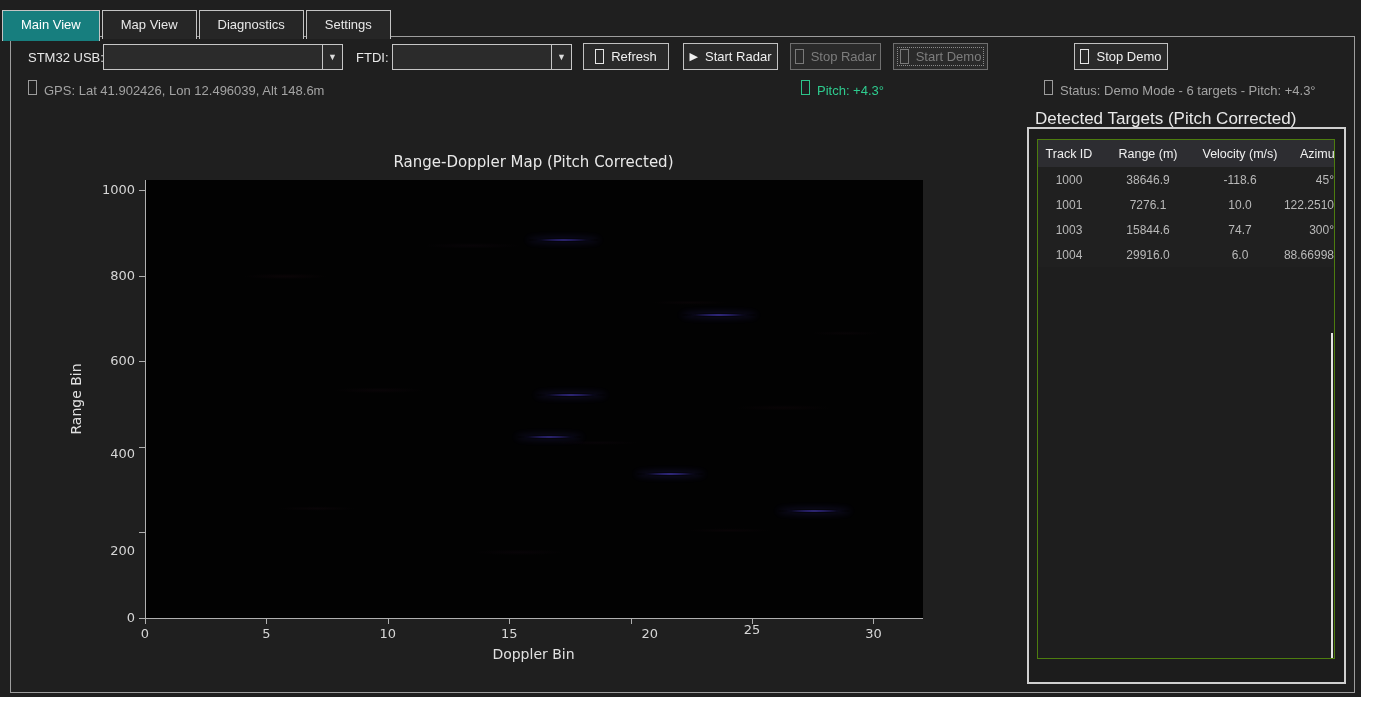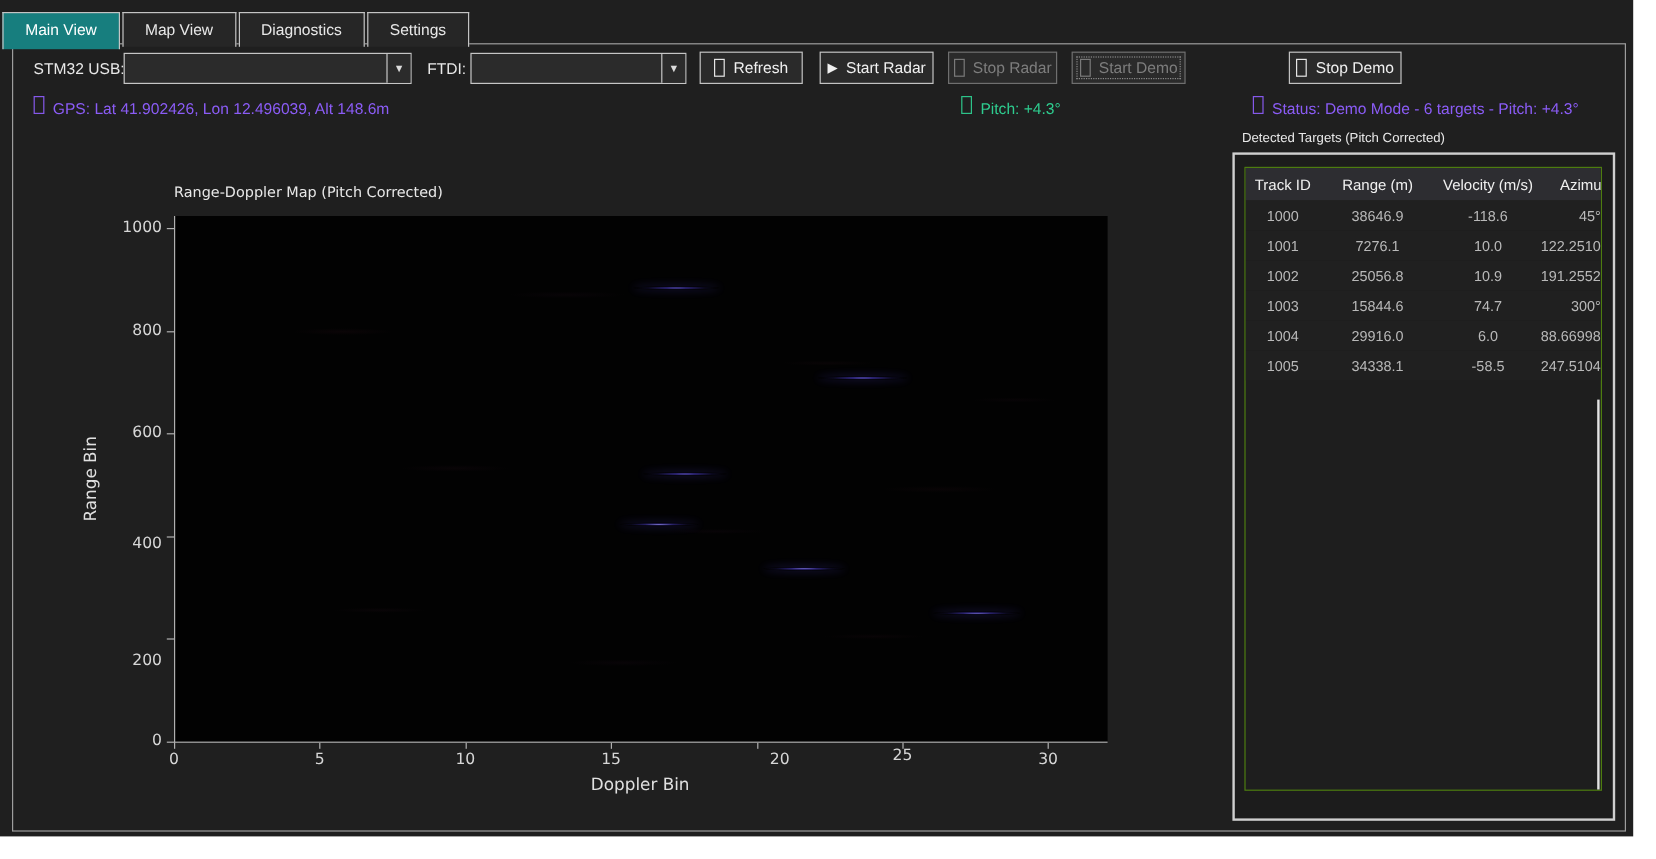--- a/index.html
+++ b/index.html
@@ -16,25 +16,25 @@
   .lbl{position:absolute;color:#e8e8e8;font-size:13px;}
   .combo{position:absolute;height:24px;background:#2b2b2b;border:1px solid #c6c6c6;display:flex;}
   .combo .box{flex:1;}
   .combo .drop{width:19px;border-left:1px solid #c6c6c6;background:#2b2b2b;display:flex;align-items:center;justify-content:center;color:#dcdcdc;font-size:9px;}
   .btn{position:absolute;height:27px;background:#2a2a2a;border:1px solid #c2c2c2;color:#f0f0f0;font-size:13px;
        display:flex;align-items:center;justify-content:center;white-space:nowrap;padding:0 10px;box-sizing:border-box;}
   .btn.disabled{color:#7d7d7d;border-color:#6f6f6f;}
   .btn.focus-dotted{outline:1px dotted #8a8a8a;outline-offset:-5px;}
   .tofu{display:inline-block;width:7px;height:13px;border:1px solid currentColor;margin-right:7px;opacity:.95;flex:none;}
   .glyph{margin-right:7px;font-size:11px;}
-  .statusrow{position:absolute;font-size:13px;color:#8b5cf6;white-space:nowrap;}
+  .statusrow{position:absolute;font-size:13px;color:#a3a3a3;white-space:nowrap;}
   .green{color:#2ecc8f;}
   
   .chart{position:absolute;left:15px;top:140px;width:1000px;height:548px;color:#dedede;font-family:"DejaVu Sans",sans-serif;}
-  .chart-title{position:absolute;left:130px;top:13px;width:777px;text-align:left;font-size:12px;color:#e8e8e8;}
+  .chart-title{position:absolute;left:130px;top:13px;width:777px;text-align:center;font-size:15px;color:#e8e8e8;}
   .plot{position:absolute;left:130px;top:40px;width:777px;height:438px;background:#020202;
         border-left:1px solid #b0b0b0;border-bottom:1px solid #b0b0b0;box-sizing:content-box;overflow:hidden;
         background-image:
           radial-gradient(60px 4px at 18% 22%, rgba(90,30,50,.10), transparent 70%),
           radial-gradient(70px 4px at 42% 15%, rgba(80,30,70,.08), transparent 70%),
           radial-gradient(55px 3px at 70% 28%, rgba(90,35,55,.08), transparent 70%),
           radial-gradient(65px 4px at 30% 48%, rgba(85,30,60,.09), transparent 70%),
           radial-gradient(60px 3px at 58% 60%, rgba(80,30,70,.08), transparent 70%),
           radial-gradient(70px 4px at 82% 52%, rgba(90,30,50,.08), transparent 70%),
           radial-gradient(55px 3px at 22% 75%, rgba(85,35,60,.09), transparent 70%),
@@ -43,21 +43,21 @@
           radial-gradient(50px 3px at 90% 35%, rgba(85,30,60,.07), transparent 70%);}
   .streak{position:absolute;height:3px;transform:translate(-50%,-50%);border-radius:50%;}
   .ytick-label{position:absolute;width:100px;text-align:right;font-size:13px;color:#d6d6d6;line-height:16px;}
   .ytick-mark{position:absolute;width:6px;height:1px;background:#b0b0b0;}
   .xtick-label{position:absolute;width:44px;text-align:center;font-size:13px;color:#d6d6d6;}
   .xtick-mark{position:absolute;width:1px;height:5px;background:#b0b0b0;}
   .xlabel{position:absolute;left:130px;top:506px;width:777px;text-align:center;font-size:14px;color:#e0e0e0;}
   .ylabel-wrap{position:absolute;left:48px;top:40px;width:26px;height:438px;display:flex;align-items:center;justify-content:center;}
   .ylabel-wrap span{transform:rotate(-90deg);white-space:nowrap;font-size:14px;color:#e0e0e0;}
   
-  .panel-title{position:absolute;left:1035px;top:109px;font-size:11px;color:#e8e8e8;}
+  .panel-title{position:absolute;left:1035px;top:109px;font-size:17px;color:#e8e8e8;}
   .panel{position:absolute;left:1027px;top:127px;width:319px;height:557px;border:2px solid #cfcfcf;box-sizing:border-box;background:#1c1c1c;}
   .tablewrap{position:absolute;left:8px;top:10px;width:296px;height:518px;border:1px solid #4d7c0f;background:#1e1e1e;overflow:hidden;}
   .thead{display:flex;background:#2d2d31;color:#f0f0f0;font-size:12.5px;height:27px;align-items:center;}
   .th{text-align:center;flex:none;overflow:hidden;white-space:nowrap;}
   .th.c0{width:62px;}.th.c1{width:96px;}.th.c2{width:88px;}
   .th.c3{width:50px;padding-left:16px;text-align:left;}
   .trow{display:flex;height:25px;align-items:center;color:#b9b9b9;font-size:12px;background:#202020;}
   .td{flex:none;text-align:center;white-space:nowrap;}
   .td.c0{width:62px;}.td.c1{width:96px;}.td.c2{width:88px;}
   .td.c3{width:50px;position:relative;}
@@ -184,49 +184,33 @@
           </div>
           <div class="trow">
             <div class="td c0">1001</div>
             <div class="td c1">7276.1</div>
             <div class="td c2">10.0</div>
             <div class="td c3">
               <span>122.2510</span>
             </div>
           </div>
           <div class="trow">
-            <div class="td c0">1002</div>
-            <div class="td c1">25056.8</div>
-            <div class="td c2">10.9</div>
-            <div class="td c3">
-              <span>191.2552</span>
-            </div>
-          </div>
-          <div class="trow">
             <div class="td c0">1003</div>
             <div class="td c1">15844.6</div>
             <div class="td c2">74.7</div>
             <div class="td c3">
               <span>300°</span>
             </div>
           </div>
           <div class="trow">
             <div class="td c0">1004</div>
             <div class="td c1">29916.0</div>
             <div class="td c2">6.0</div>
             <div class="td c3">
               <span>88.66998</span>
             </div>
           </div>
-          <div class="trow">
-            <div class="td c0">1005</div>
-            <div class="td c1">34338.1</div>
-            <div class="td c2">-58.5</div>
-            <div class="td c3">
-              <span>247.5104</span>
-            </div>
-          </div>
         </div>
       <div class="scroll-thumb"></div>
     </div>
   </div>
 
 </div>
 
 </body></html>

